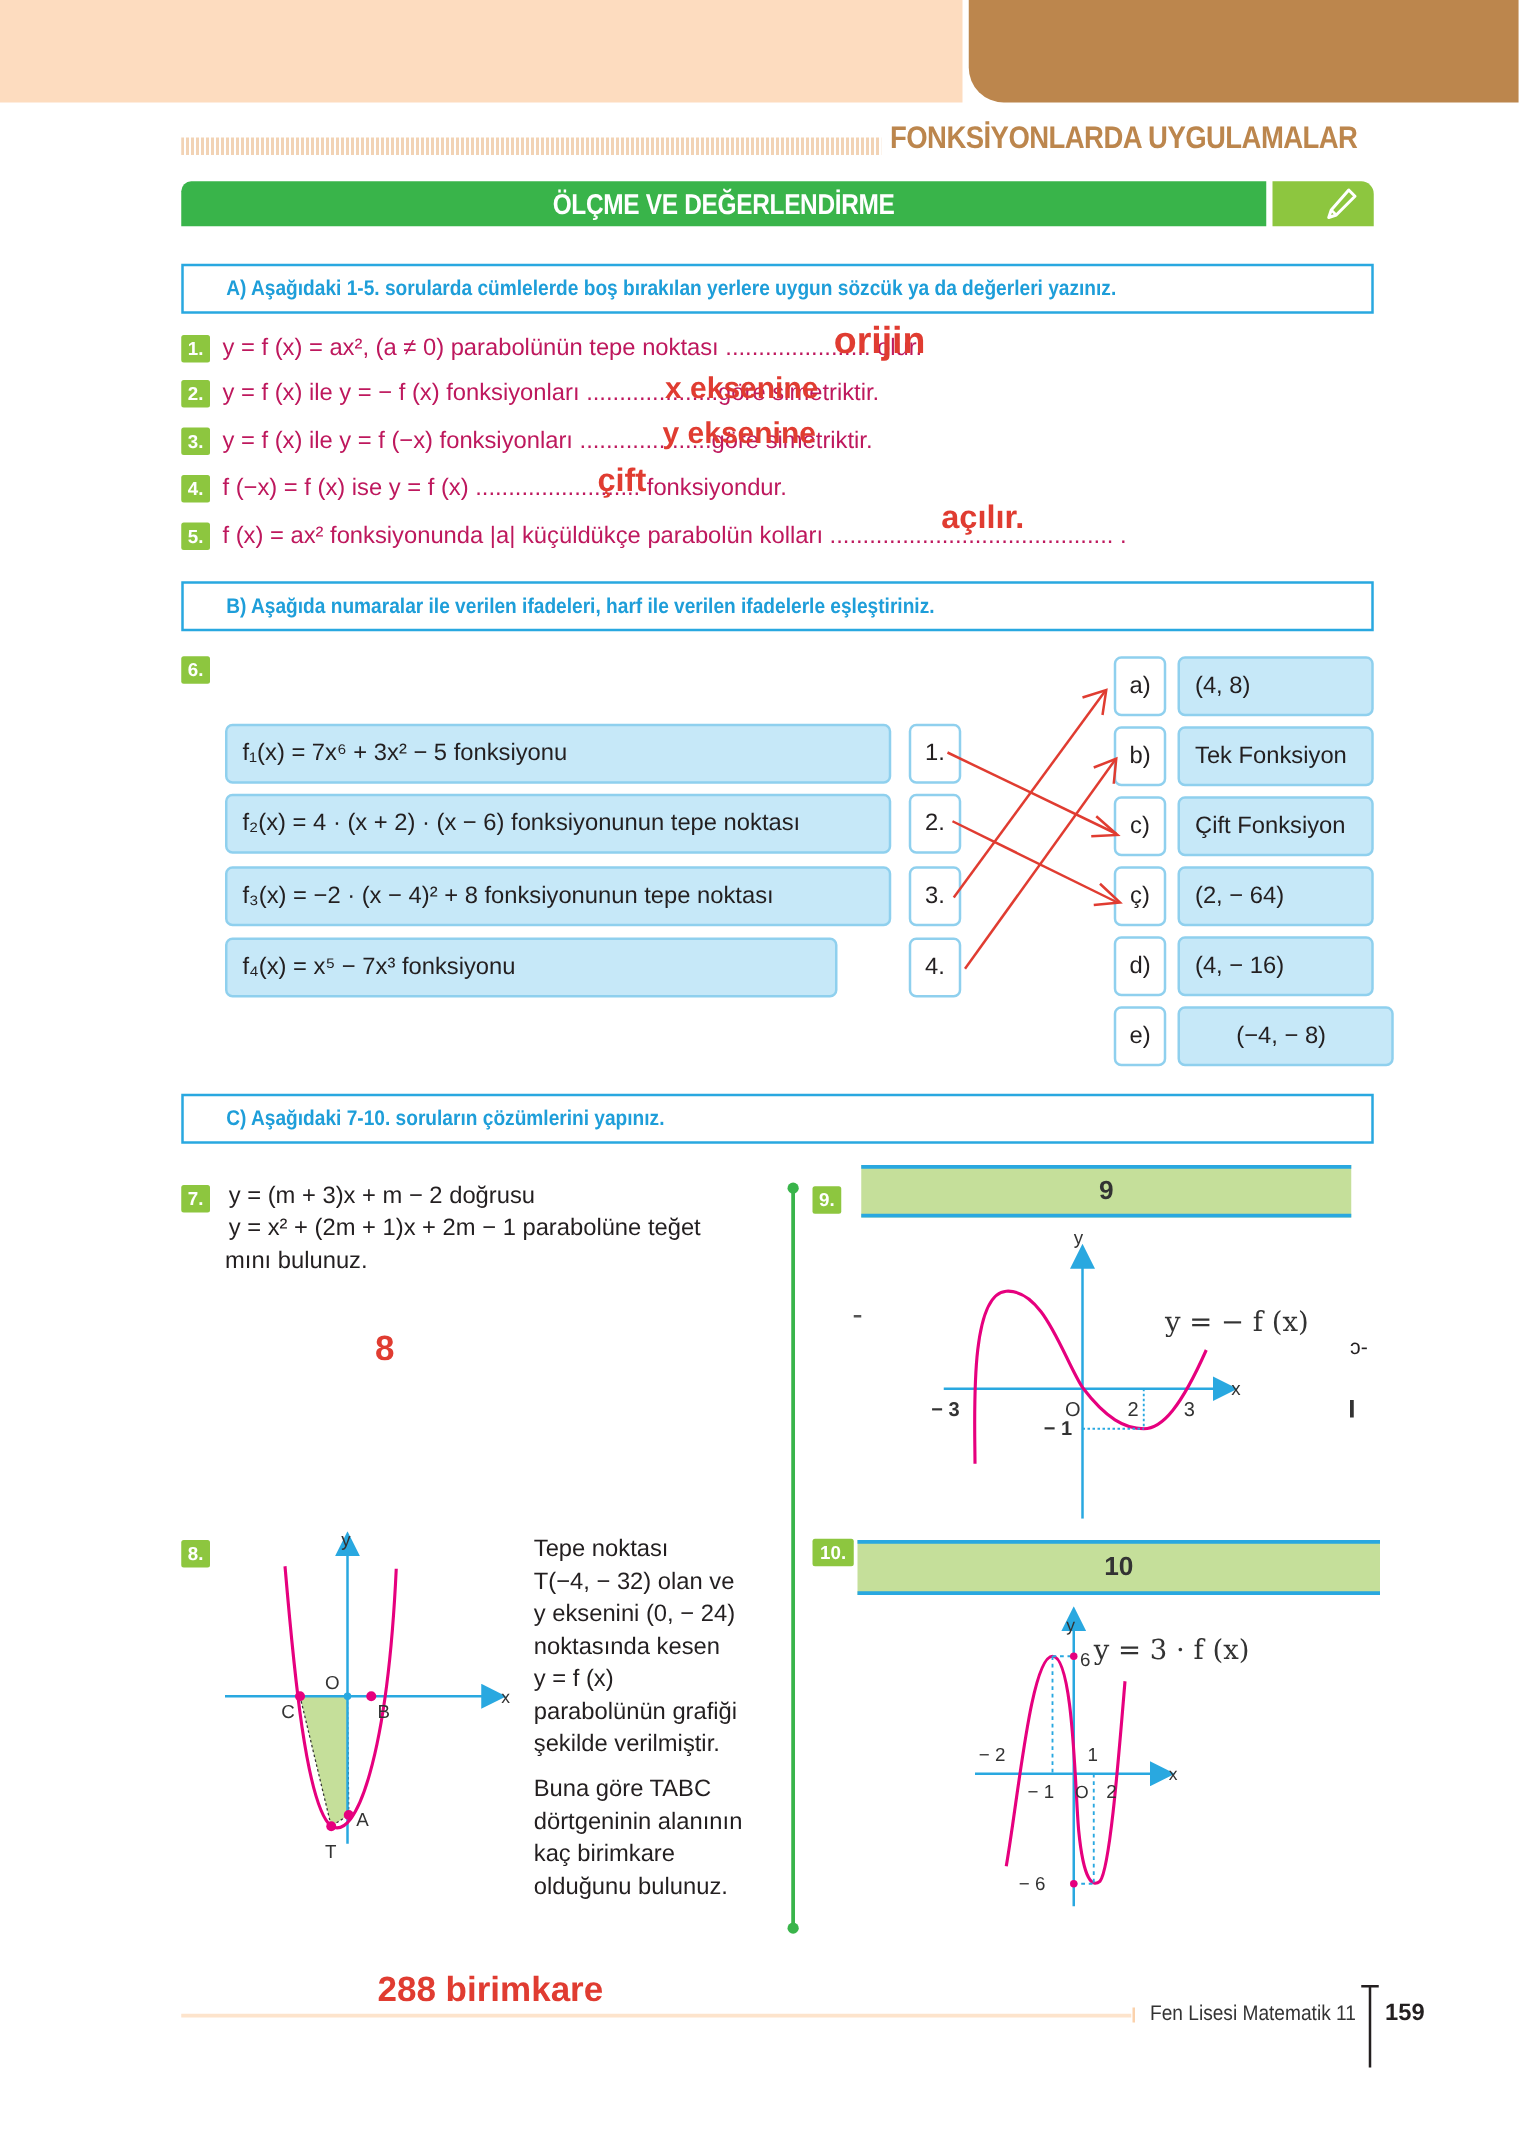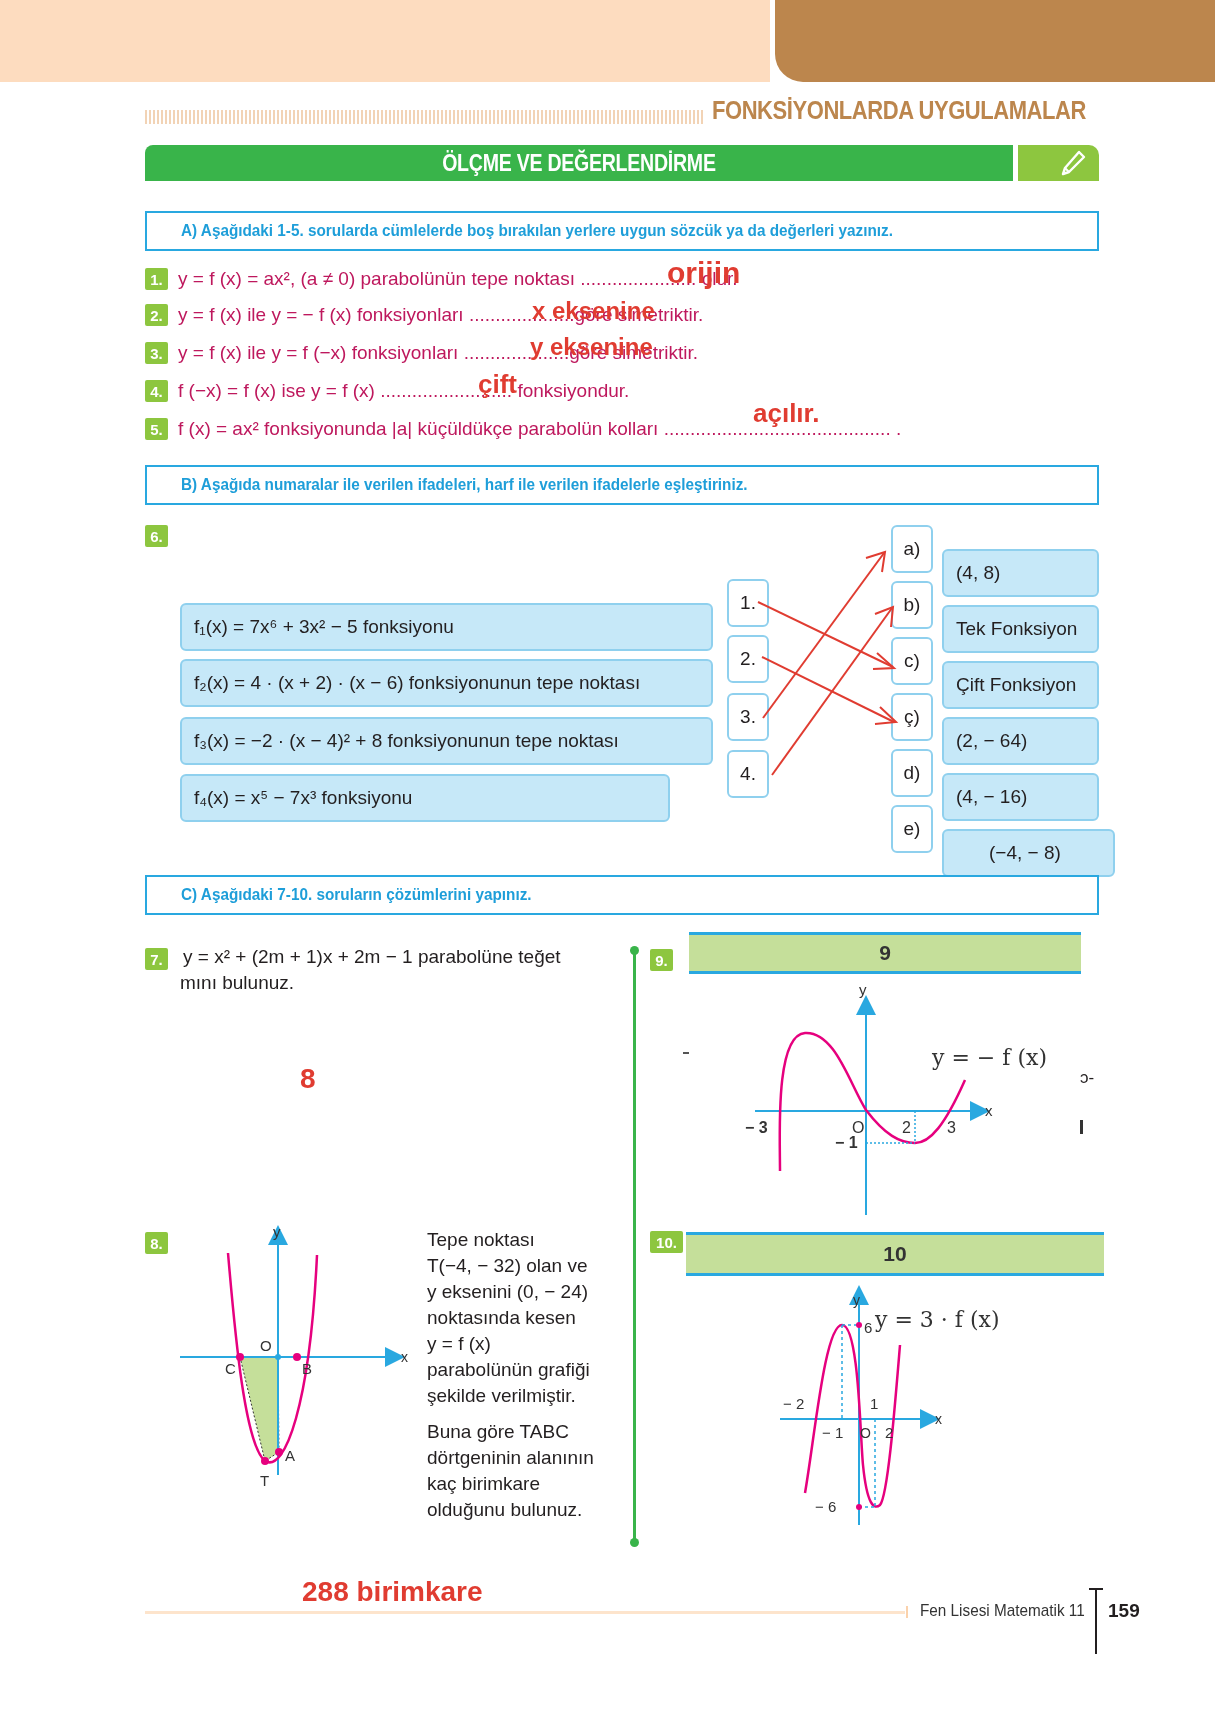--- a/index.html
+++ b/index.html
@@ -11,21 +11,21 @@
     background:repeating-linear-gradient(90deg,#f2d3b5 0 2px,transparent 2px 4px);}
   .chapter-title{left:712px;top:96px;font-family:"Liberation Sans",sans-serif;font-weight:bold;font-size:25px;color:#bc864d;letter-spacing:-0.5px;transform:scaleX(0.88);transform-origin:left;white-space:nowrap;}
   .green-bar{left:145px;top:145px;width:868px;height:36px;background:#39b44a;border-top-left-radius:8px;display:flex;align-items:center;justify-content:center;}
   .green-bar span{font-family:"Liberation Sans",sans-serif;font-weight:bold;color:#fff;font-size:23px;transform:scaleX(0.85);letter-spacing:-0.3px;}
   .pencil-box{left:1018px;top:145px;width:81px;height:36px;background:#8dc63f;border-top-right-radius:10px;display:flex;align-items:center;justify-content:flex-end;padding-right:12px;box-sizing:border-box;}
   .section-box{border:2px solid #29a8e0;background:#fff;box-sizing:border-box;display:flex;align-items:center;padding-left:34px;}
   .section-box span{font-family:"Liberation Sans",sans-serif;font-weight:bold;color:#1e9ed9;font-size:17px;transform:scaleX(0.9);transform-origin:left;white-space:nowrap;}
   .qnum{background:#8dc63f;color:#fff;font-family:"Liberation Sans",sans-serif;font-weight:bold;font-size:15px;width:23px;height:22px;display:flex;align-items:center;justify-content:center;border-radius:2px;}
   .qline{font-family:"Liberation Sans",sans-serif;font-size:19px;color:#be185d;white-space:nowrap;}
   .ans{color:#e03c31;font-family:"Liberation Sans",sans-serif;font-weight:bold;}
-  .fbox{background:#c6e8f8;border:2px solid #8fd0ee;border-radius:6px;box-sizing:border-box;display:flex;align-items:center;padding-left:12px;font-family:"Liberation Sans",sans-serif;font-size:19px;white-space:nowrap;margin-top:24px;}
+  .fbox{background:#c6e8f8;border:2px solid #8fd0ee;border-radius:6px;box-sizing:border-box;display:flex;align-items:center;padding-left:12px;font-family:"Liberation Sans",sans-serif;font-size:19px;white-space:nowrap;}
   .nbox{background:#fff;border:2px solid #8fd0ee;border-radius:6px;box-sizing:border-box;display:flex;align-items:center;justify-content:center;font-family:"Liberation Sans",sans-serif;font-size:19px;}
   .q-text{font-family:"Liberation Sans",sans-serif;font-size:19px;line-height:26px;color:#231f20;}
   .vline{background:#39b44a;width:3px;}
   .dot{width:9px;height:9px;border-radius:50%;background:#39b44a;}
   .graph-head{background:#c5df9a;border-top:3px solid #29a8e0;border-bottom:3px solid #29a8e0;box-sizing:border-box;display:flex;align-items:center;justify-content:center;font-family:"Liberation Sans",sans-serif;font-weight:bold;font-size:21px;color:#333;}
   .footer-line{left:145px;top:1611px;width:760px;height:3px;background:#fde4cc;}
   .footer-text{left:920px;top:1601px;font-family:"Liberation Sans",sans-serif;font-size:17px;color:#333;transform:scaleX(0.9);transform-origin:left;white-space:nowrap;}
   .page-num{left:1108px;top:1600px;font-family:"Liberation Sans",sans-serif;font-weight:bold;font-size:19px;color:#231f20;}
   .page-rule{left:1095px;top:1588px;width:2px;height:66px;background:#231f20;}
   .page-rule-top{left:1089px;top:1588px;width:14px;height:2px;background:#231f20;}
@@ -136,20 +136,21 @@
     <polyline points="875,614 893,607 891,627"></polyline>
   </g>
 </svg>
 
 <div class="abs section-box" style="left:145px;top:875px;width:954px;height:40px;">
   <span>C) Aşağıdaki 7-10. soruların çözümlerini yapınız.</span>
 </div>
 
 <div class="abs qnum" style="left:145px;top:948px;">7.</div>
 <div class="abs q-text" style="left:180px;top:944px;width:440px;">
+  <div style="padding-left:3px;">y = (m + 3)x + m − 2 doğrusu</div>
   <div style="padding-left:3px;">y = x² + (2m + 1)x + 2m − 1   parabolüne teğet</div>
   <div>mını bulunuz.</div>
 </div>
 <div class="abs ans" style="left:300px;top:1063px;font-size:28px;">8</div>
 
 <div class="abs dot" style="left:630px;top:946px;"></div>
 <div class="abs vline" style="left:633px;top:950px;height:595px;"></div>
 <div class="abs dot" style="left:630px;top:1538px;"></div>
 
 <div class="abs qnum" style="left:650px;top:949px;">9.</div>

